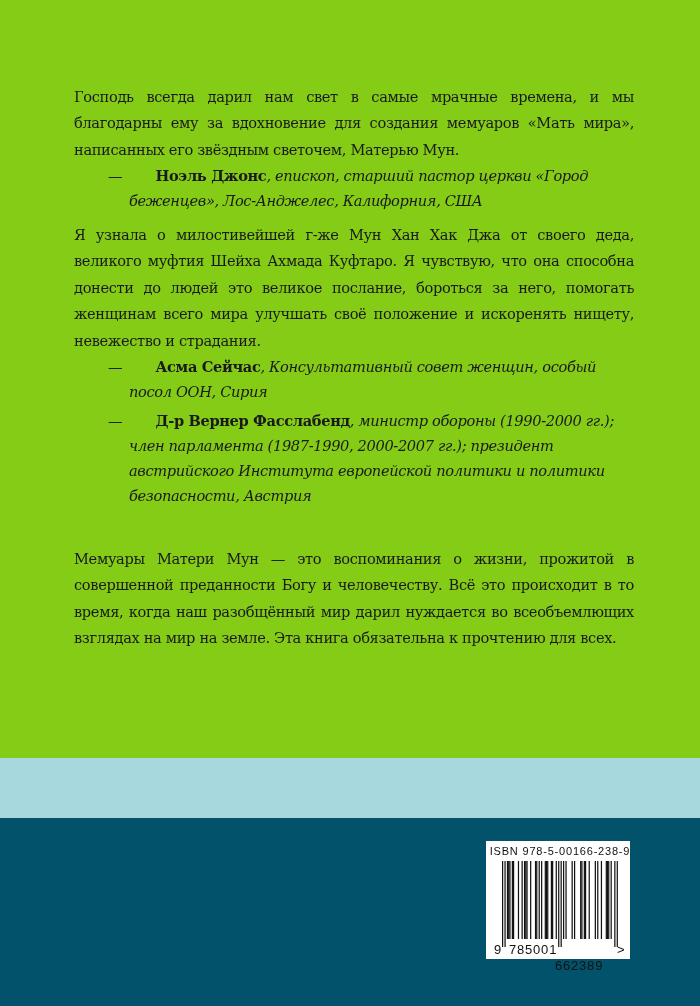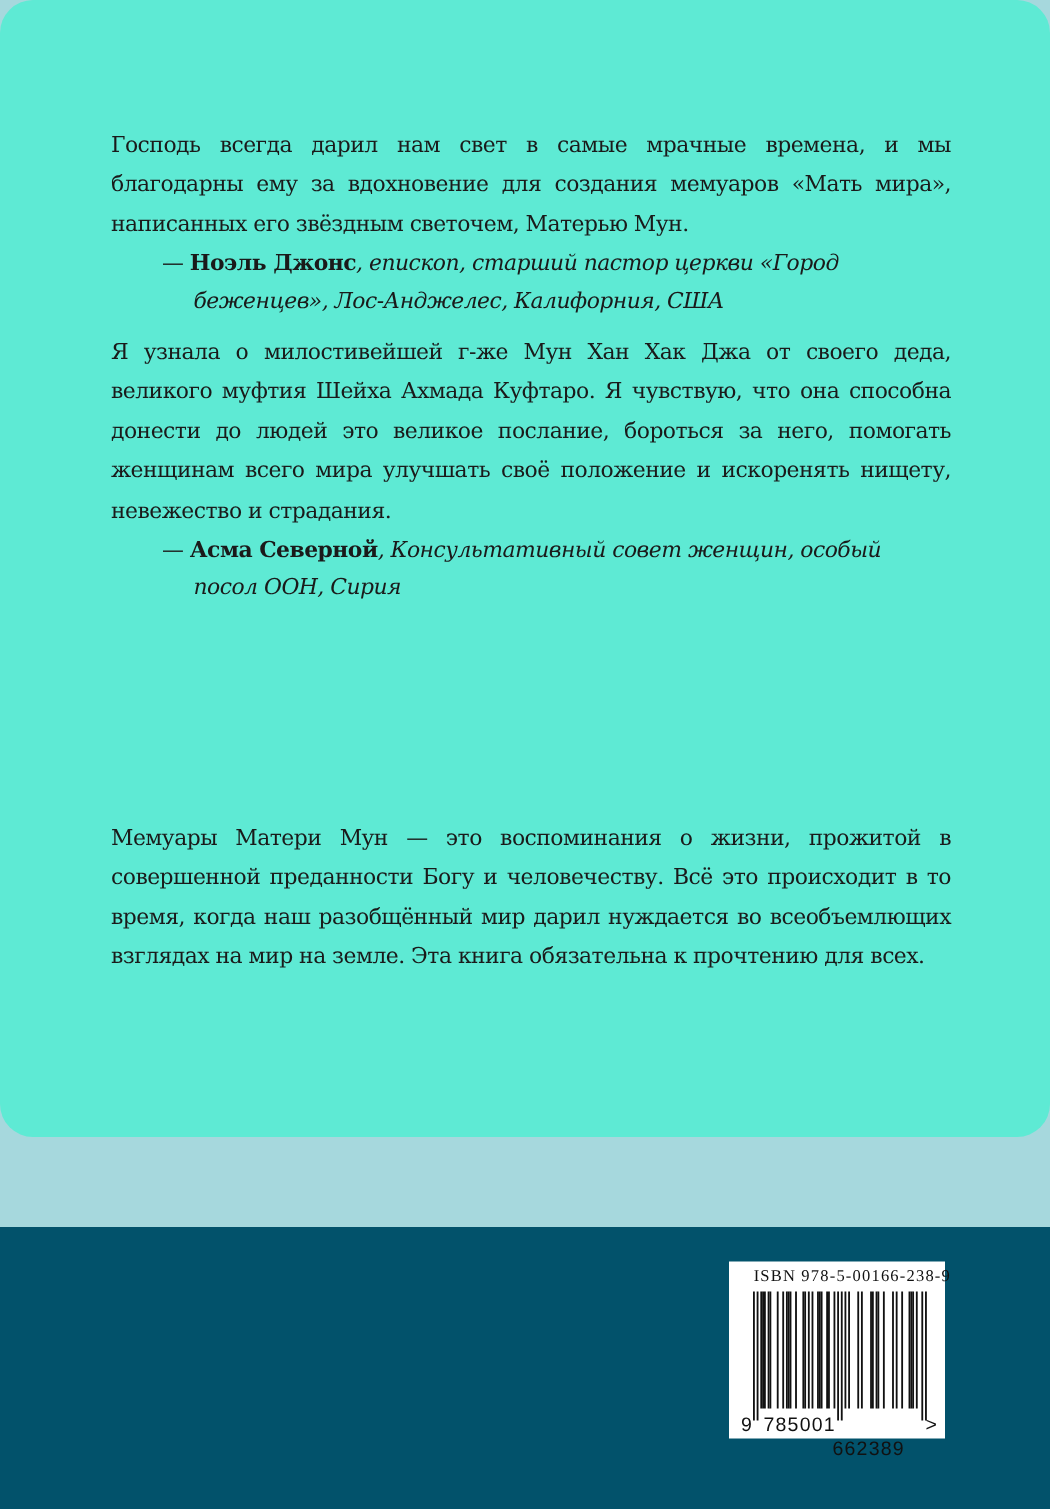--- a/index.html
+++ b/index.html
@@ -9,22 +9,21 @@
       position: relative;
       overflow: hidden;
       background: #a6d8dd;
       font-family: "DejaVu Serif", "Liberation Serif", serif;
       color: #1a1a1a;
     }
     .top-area {
       position: absolute;
       left: 0; top: 0;
       width: 700px; height: 758px;
-      background: #5eead4;
-      border-radius: 22px;
+      background: #84cc16;
     }
     .quote-block {
       position: absolute;
       left: 74px;
       width: 560px;
     }
     .quote-text {
       font-size: 14.6px;
       line-height: 26.4px;
       text-align: justify;
@@ -33,21 +32,21 @@
     }
     .attribution {
       font-size: 14.6px;
       line-height: 25px;
       margin: 0;
       letter-spacing: -0.35px;
       padding-left: 34px;
       text-indent: -21px;
       margin-left: 21px;
     }
-    .attribution .name { font-weight: bold; font-style: normal; }
+    .attribution .name { font-weight: bold; font-style: normal; margin-left: 29px; }
     .attribution .role { font-style: italic; }
     .q1 { top: 84px; }
     .q2 { top: 222px; }
     .q3 { top: 408px; }
     .q4 { top: 546px; }
 
     .bottom-band {
       position: absolute;
       left: 0; top: 818px;
       width: 700px; height: 188px;
@@ -55,22 +54,22 @@
     }
     .barcode-box {
       position: absolute;
       left: 486px; top: 841px;
       width: 144px; height: 118px;
       background: #ffffff;
     }
     .isbn-label {
       position: absolute;
       left: 0; top: 4px; width: 148px;
-      text-align: right;
-      font-family: Liberation Serif, serif;
+      text-align: center;
+      font-family: Liberation Sans, sans-serif;
       font-size: 11px;
       letter-spacing: 0.8px;
       color: #111;
     }
     .bars {
       position: absolute;
       left: 0; top: 0; width: 144px; height: 118px;
     }
     .digits {
       position: absolute;
@@ -90,24 +89,25 @@
 <body>
 
 <div class="top-area">
   <div class="quote-block q1">
     <p class="quote-text">Господь всегда дарил нам свет в самые мрачные времена, и мы благодарны ему за вдохновение для создания мемуаров «Мать мира», написанных его звёздным светочем, Матерью Мун.</p>
     <p class="attribution"><span>—</span> <span class="name">Ноэль Джонс</span><span class="role">, епископ, старший пастор церкви «Город беженцев», Лос-Анджелес, Калифорния, США</span></p>
   </div>
 
   <div class="quote-block q2">
     <p class="quote-text">Я узнала о милостивейшей г-же Мун Хан Хак Джа от своего деда, великого муфтия Шейха Ахмада Куфтаро. Я чувствую, что она способна донести до людей это великое послание, бороться за него, помогать женщинам всего мира улучшать своё положение и искоренять нищету, невежество и страдания.</p>
-    <p class="attribution"><span>—</span> <span class="name">Асма Северной</span><span class="role">, Консультативный совет женщин, особый посол ООН, Сирия</span></p>
+    <p class="attribution"><span>—</span> <span class="name">Асма Сейчас</span><span class="role">, Консультативный совет женщин, особый посол ООН, Сирия</span></p>
   </div>
 
   <div class="quote-block q3">
+    <p class="attribution"><span>—</span> <span class="name">Д-р Вернер Фасслабенд</span><span class="role">, министр обороны (1990-2000 гг.); член парламента (1987-1990, 2000-2007 гг.); президент австрийского Института европейской политики и политики безопасности, Австрия</span></p>
   </div>
 
   <div class="quote-block q4">
     <p class="quote-text">Мемуары Матери Мун — это воспоминания о жизни, прожитой в совершенной преданности Богу и человечеству. Всё это происходит в то время, когда наш разобщённый мир дарил нуждается во всеобъемлющих взглядах на мир на земле. Эта книга обязательна к прочтению для всех.</p>
   </div>
 </div>
 
 <div class="bottom-band"></div>
 
 <div class="barcode-box">

